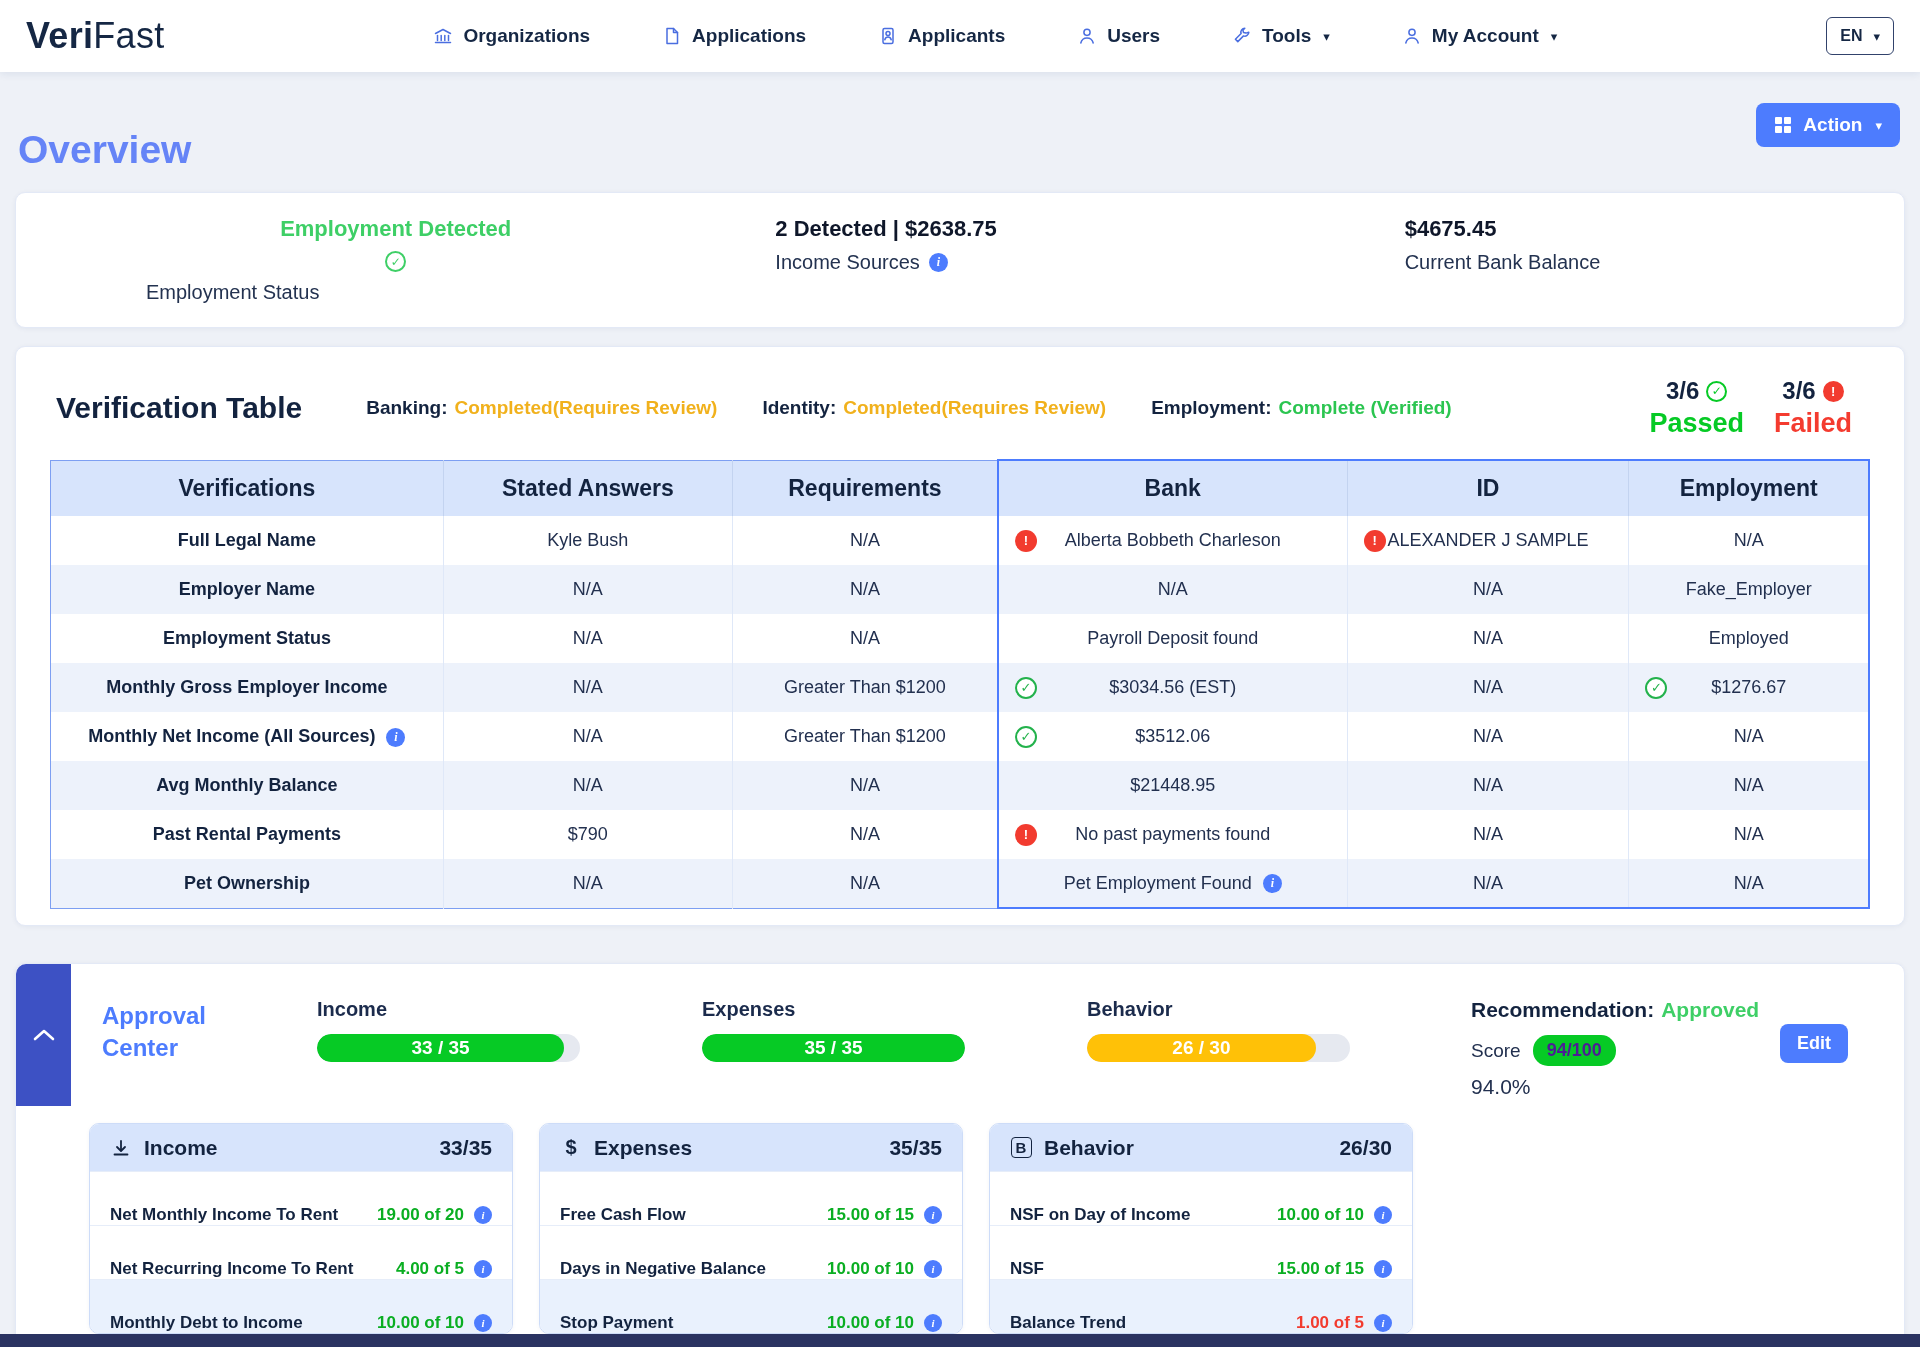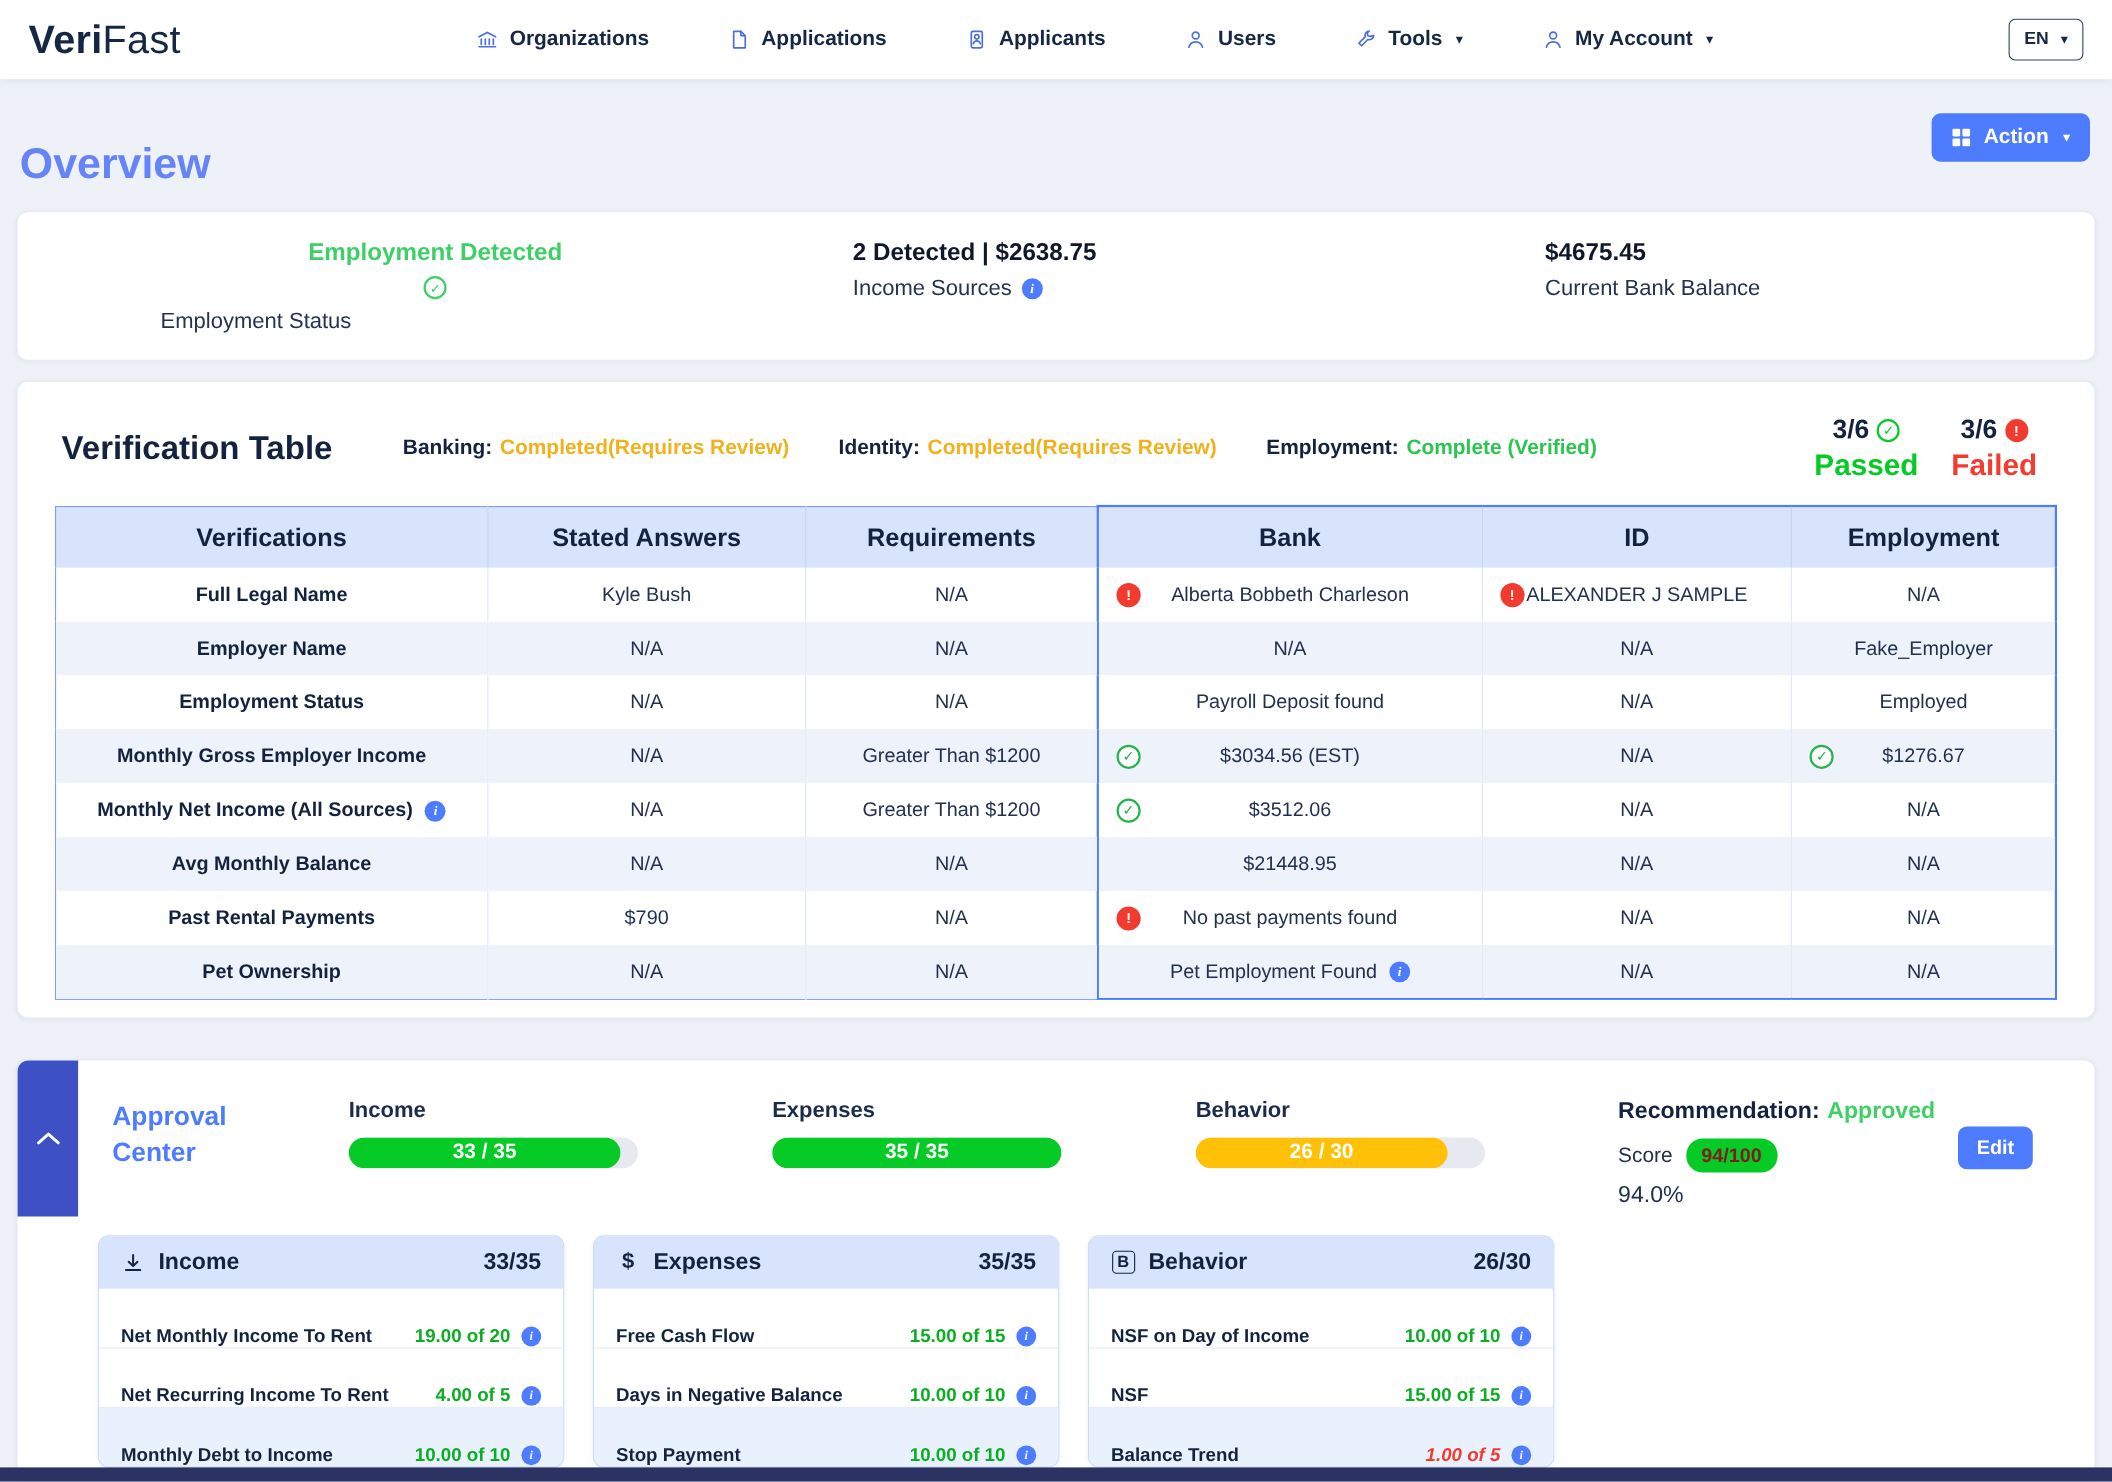--- a/index.html
+++ b/index.html
@@ -98,39 +98,39 @@
   .pg-track{height:28px;background:#e6e9f0;border-radius:14px;overflow:hidden;}
   .pg-fill{height:100%;border-radius:14px;display:flex;align-items:center;justify-content:center;
       color:#fff;font-size:19px;font-weight:700;}
   .fill-green{background:#06ca25;}
   .fill-yellow{background:#ffc107;}
   .rec{margin-left:121px;white-space:nowrap;}
   .rec-line{font-size:21px;font-weight:700;color:#13233f;}
   .rec-val{color:#3ecf66;font-weight:700;margin-left:7px;}
   .score-line{display:flex;align-items:center;gap:12px;margin-top:13px;}
   .score-label{font-size:19px;color:#22304f;}
-  .score-badge{background:#06ca25;color:#7f1d1d;border-radius:15px;padding:5px 14px;font-size:18px;font-weight:800;}
+  .score-badge{background:#06ca25;color:#4c1d95;border-radius:15px;padding:5px 14px;font-size:18px;font-weight:800;}
   .score-pct{font-size:21px;color:#22304f;margin-top:9px;}
   .edit-btn{margin-left:auto;align-self:center;background:#4d7cfe;color:#fff;border:none;border-radius:8px;
       padding:9px 17px;font-size:18px;font-weight:600;font-family:inherit;margin-right:20px;margin-top:-18px;}
 
   
   .score-cards{display:flex;gap:26px;padding-left:73px;margin-top:17px;}
   .mini-card{width:424px;border:1px solid #cddcf8;border-radius:10px;background:#fff;
       box-shadow:0 1px 4px rgba(25,50,110,.05);overflow:hidden;}
   .mini-head{background:#d7e4fc;display:flex;align-items:center;gap:12px;padding:11px 20px;height:47px;}
   .mini-ic{display:inline-flex;align-items:center;justify-content:center;width:22px;}
   .mini-title{font-size:21px;font-weight:700;color:#13233f;}
   .mini-score{margin-left:auto;font-size:21px;font-weight:700;color:#13233f;}
   .mini-row{display:flex;align-items:flex-end;padding:0 20px;height:54px;border-top:1px solid #e6edf9;}
   .mini-row:last-child{background:#e9f1fd;}
   .mini-label{font-size:17px;font-weight:700;color:#13233f;}
   .mini-right{margin-left:auto;display:flex;align-items:center;gap:10px;}
   .mini-val{font-size:17px;font-weight:700;color:#0aae22;}
-  .mini-val.red{color:#f23b2f;font-style:italic;}
+  .mini-val.red{color:#f23b2f;}
   .info-ic.small{width:18px;height:18px;font-size:11px;}
   .dollar-glyph{font-size:20px;font-weight:700;color:#13233f;}
   .b-glyph{font-size:15px;font-weight:700;color:#13233f;border:1.6px solid #13233f;border-radius:4px;
       width:21px;height:21px;display:inline-flex;align-items:center;justify-content:center;}
 
   .footer{position:absolute;left:0;right:0;bottom:0;height:13px;background:#2a3361;}
 </style>
 </head>
 <body>
 

